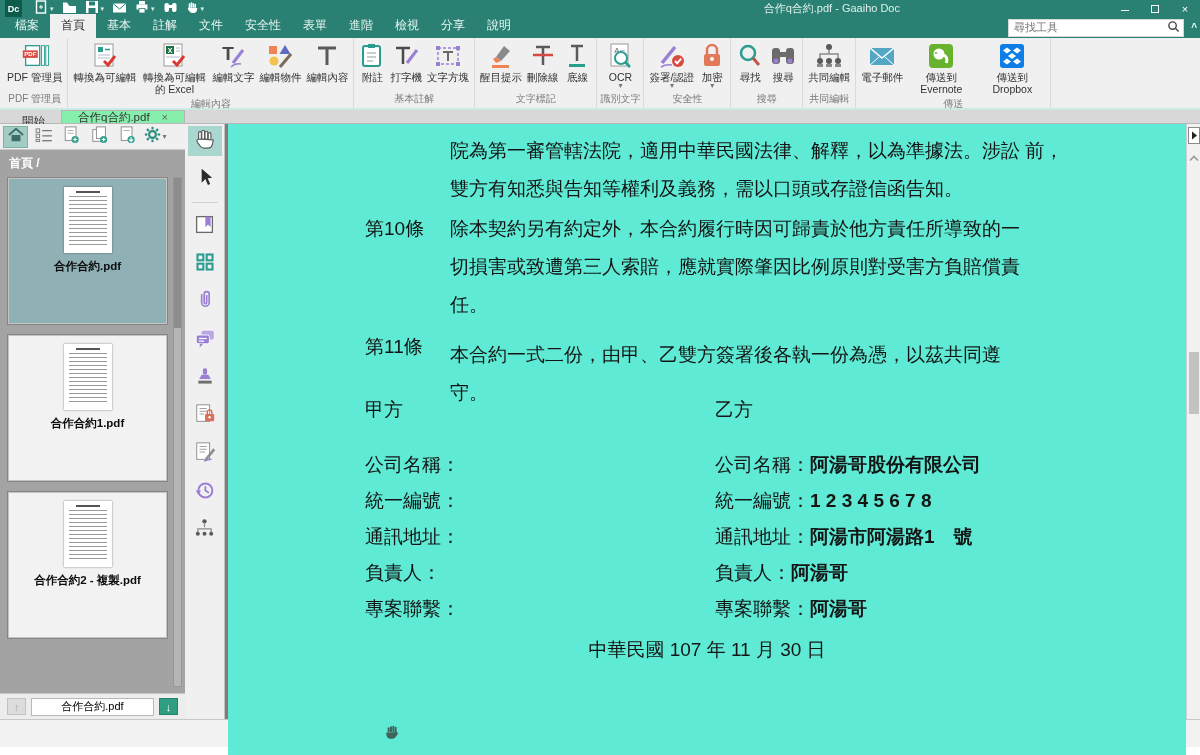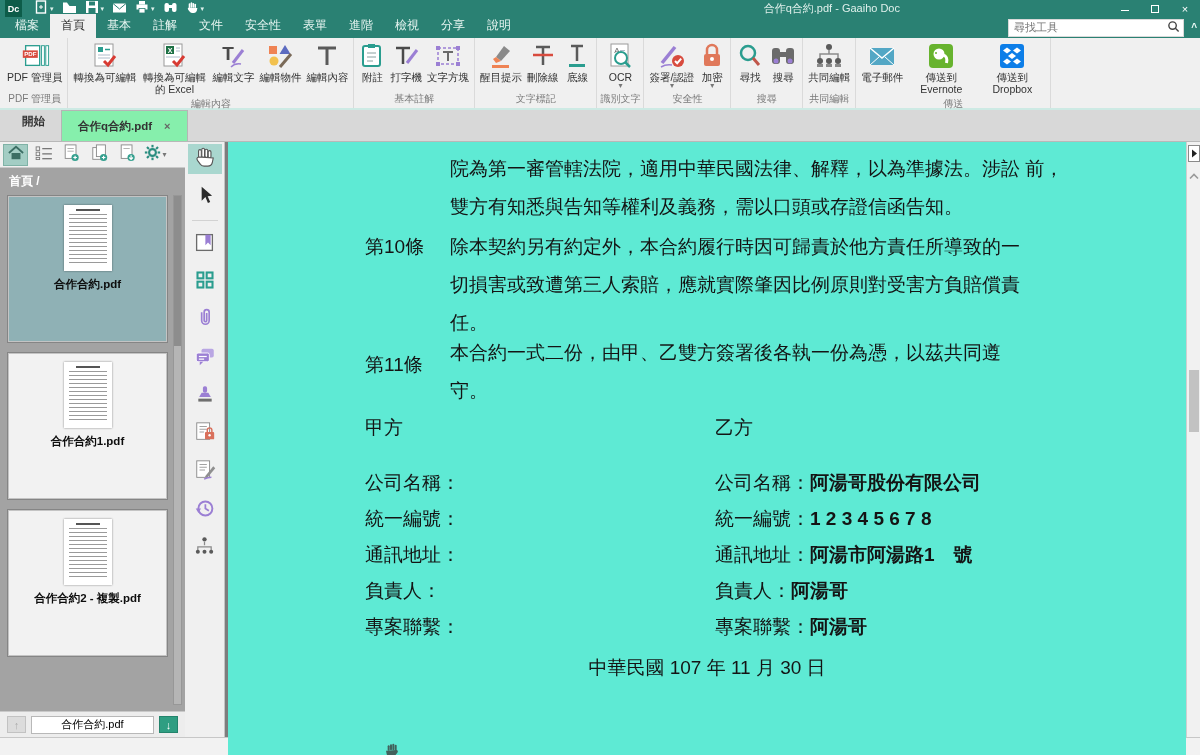--- a/index.html
+++ b/index.html
@@ -31,21 +31,21 @@
 .rgroup{display:flex;flex-direction:column;border-right:1px solid #dadada;padding:2px 3px 0;}
 .rbtns{flex:1;display:flex;align-items:flex-start;justify-content:center;gap:1px;}
 .rbtn{display:flex;flex-direction:column;align-items:center;padding:1px 2px;border-radius:2px;}
 .ric{height:30px;display:flex;align-items:center;justify-content:center;}
 .rlbl{font-size:10.5px;color:#333;text-align:center;line-height:12px;max-width:66px;}
 .rgl{font-size:10px;color:#7a7a7a;text-align:center;padding:1px 0 2px;}
 .rcaret{font-size:8px;color:#777;line-height:6px;}
 .ribbon-accent{height:2px;background:#cdeae4;}
 
 
-.doctabs{height:32px;background:#d8d8d8;display:flex;align-items:stretch;border-bottom:1px solid #b8b8b8;padding-left:6px;font-weight:bold;}
+.doctabs{height:14px;background:#d8d8d8;display:flex;align-items:stretch;border-bottom:1px solid #b8b8b8;padding-left:6px;}
 .dtab{font-size:11.5px;color:#333;padding:4px 16px 0;}
 .dtab.active{background:#86efac;border:1px solid #b5b5b5;border-bottom:none;display:flex;gap:12px;align-items:center;padding-top:0;}
 .dclose{color:#666;font-size:11px;}
 
 
 .main{height:595px;display:flex;position:relative;background:#7d7d7d;}
 
 
 .leftpanel{width:185px;display:flex;flex-direction:column;background:#a3a3a3;flex:0 0 auto;}
 .ptoolbar{height:26px;background:#f0f0f0;display:flex;align-items:center;gap:3px;padding:0 3px;border-bottom:1px solid #c9c9c9;}
@@ -683,21 +683,21 @@
   </div>
 
   <div class="docarea">
     <div class="page">
       <div class="abs dtext intro">院為第一審管轄法院，適用中華民國法律、解釋，以為準據法。涉訟 前，雙方有知悉與告知等權利及義務，需以口頭或存證信函告知。</div>
 
       <div class="abs dtext cno" style="top:86px;">第10條</div>
       <div class="abs dtext cbody" style="top:86px;">除本契約另有約定外，本合約履行時因可歸責於他方責任所導致的一切損害或致遭第三人索賠，應就實際肇因比例原則對受害方負賠償責任。</div>
 
       <div class="abs dtext cno" style="top:204px;">第11條</div>
-      <div class="abs dtext cbody" style="top:192px;">本合約一式二份，由甲、乙雙方簽署後各執一份為憑，以茲共同遵守。</div>
+      <div class="abs dtext cbody" style="top:212px;">本合約一式二份，由甲、乙雙方簽署後各執一份為憑，以茲共同遵守。</div>
 
       <div class="abs ptitle" style="left:137px;top:273px;">甲方</div>
       <div class="abs ptitle" style="left:487px;top:273px;">乙方</div>
 
       <div class="abs" style="left:137px;top:323px;">
         <div class="prow">公司名稱：</div>
         <div class="prow">統一編號：</div>
         <div class="prow">通訊地址：</div>
         <div class="prow">負責人：</div>
         <div class="prow">專案聯繫：</div>

